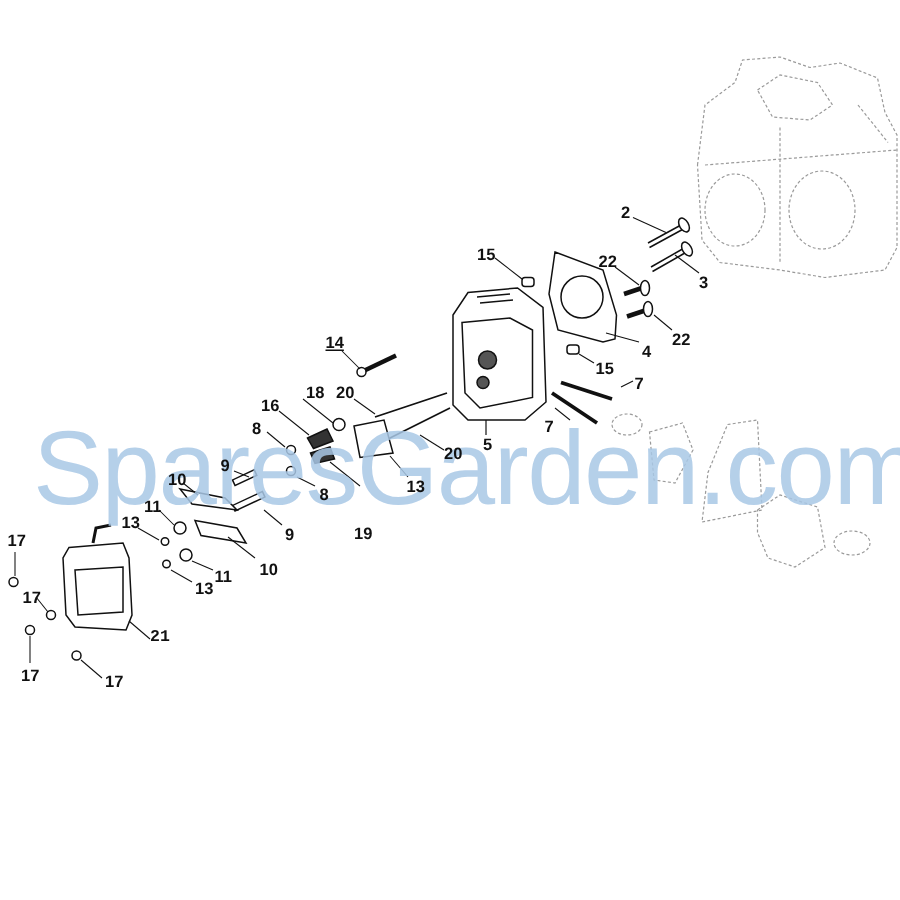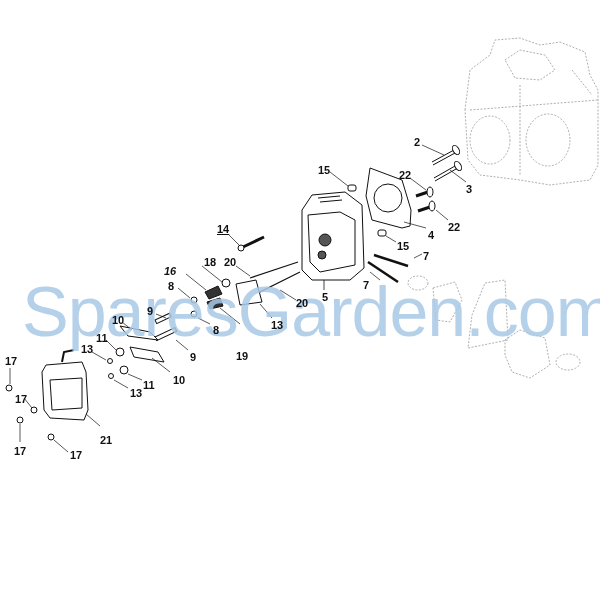--- a/index.html
+++ b/index.html
@@ -166,32 +166,32 @@
     <div class="callout" style="left: 448px; top: 222px;">22</div>
     <div class="callout" style="left: 428px; top: 230px;">4</div>
     <div class="callout" style="left: 318px; top: 165px;">15</div>
     <div class="callout" style="left: 397px; top: 241px;">15</div>
     <div class="callout" style="left: 217px; top: 224px; text-decoration: underline;">14</div>
     <div class="callout" style="left: 423px; top: 251px;">7</div>
     <div class="callout" style="left: 363px; top: 280px;">7</div>
     <div class="callout" style="left: 322px; top: 292px;">5</div>
     <div class="callout" style="left: 204px; top: 257px;">18</div>
     <div class="callout" style="left: 224px; top: 257px;">20</div>
-    <div class="callout" style="left: 164px; top: 266px; font-style: italic;">16</div>
+    <div class="callout" style="left: 174px; top: 266px;">16</div>
     <div class="callout" style="left: 168px; top: 281px;">8</div>
     <div class="callout" style="left: 296px; top: 298px;">20</div>
     <div class="callout" style="left: 147px; top: 306px;">9</div>
     <div class="callout" style="left: 213px; top: 325px;">8</div>
     <div class="callout" style="left: 236px; top: 326px; margin-top: 25px;">19</div>
     <div class="callout" style="left: 271px; top: 320px;">13</div>
     <div class="callout" style="left: 112px; top: 315px;">10</div>
     <div class="callout" style="left: 96px; top: 333px;">11</div>
     <div class="callout" style="left: 190px; top: 352px;">9</div>
     <div class="callout" style="left: 81px; top: 344px;">13</div>
     <div class="callout" style="left: 173px; top: 375px;">10</div>
     <div class="callout" style="left: 143px; top: 380px;">11</div>
     <div class="callout" style="left: 130px; top: 388px;">13</div>
     <div class="callout" style="left: 5px; top: 356px;">17</div>
     <div class="callout" style="left: 15px; top: 394px;">17</div>
     <div class="callout" style="left: 14px; top: 446px;">17</div>
     <div class="callout" style="left: 70px; top: 450px;">17</div>
-    <div class="callout" style="left: 100px; top: 435px;">21</div>
+    <div class="callout" style="left: 100px; top: 420px; font-family: Liberation Mono, monospace;">21</div>
   </div>
 
 </body></html>

